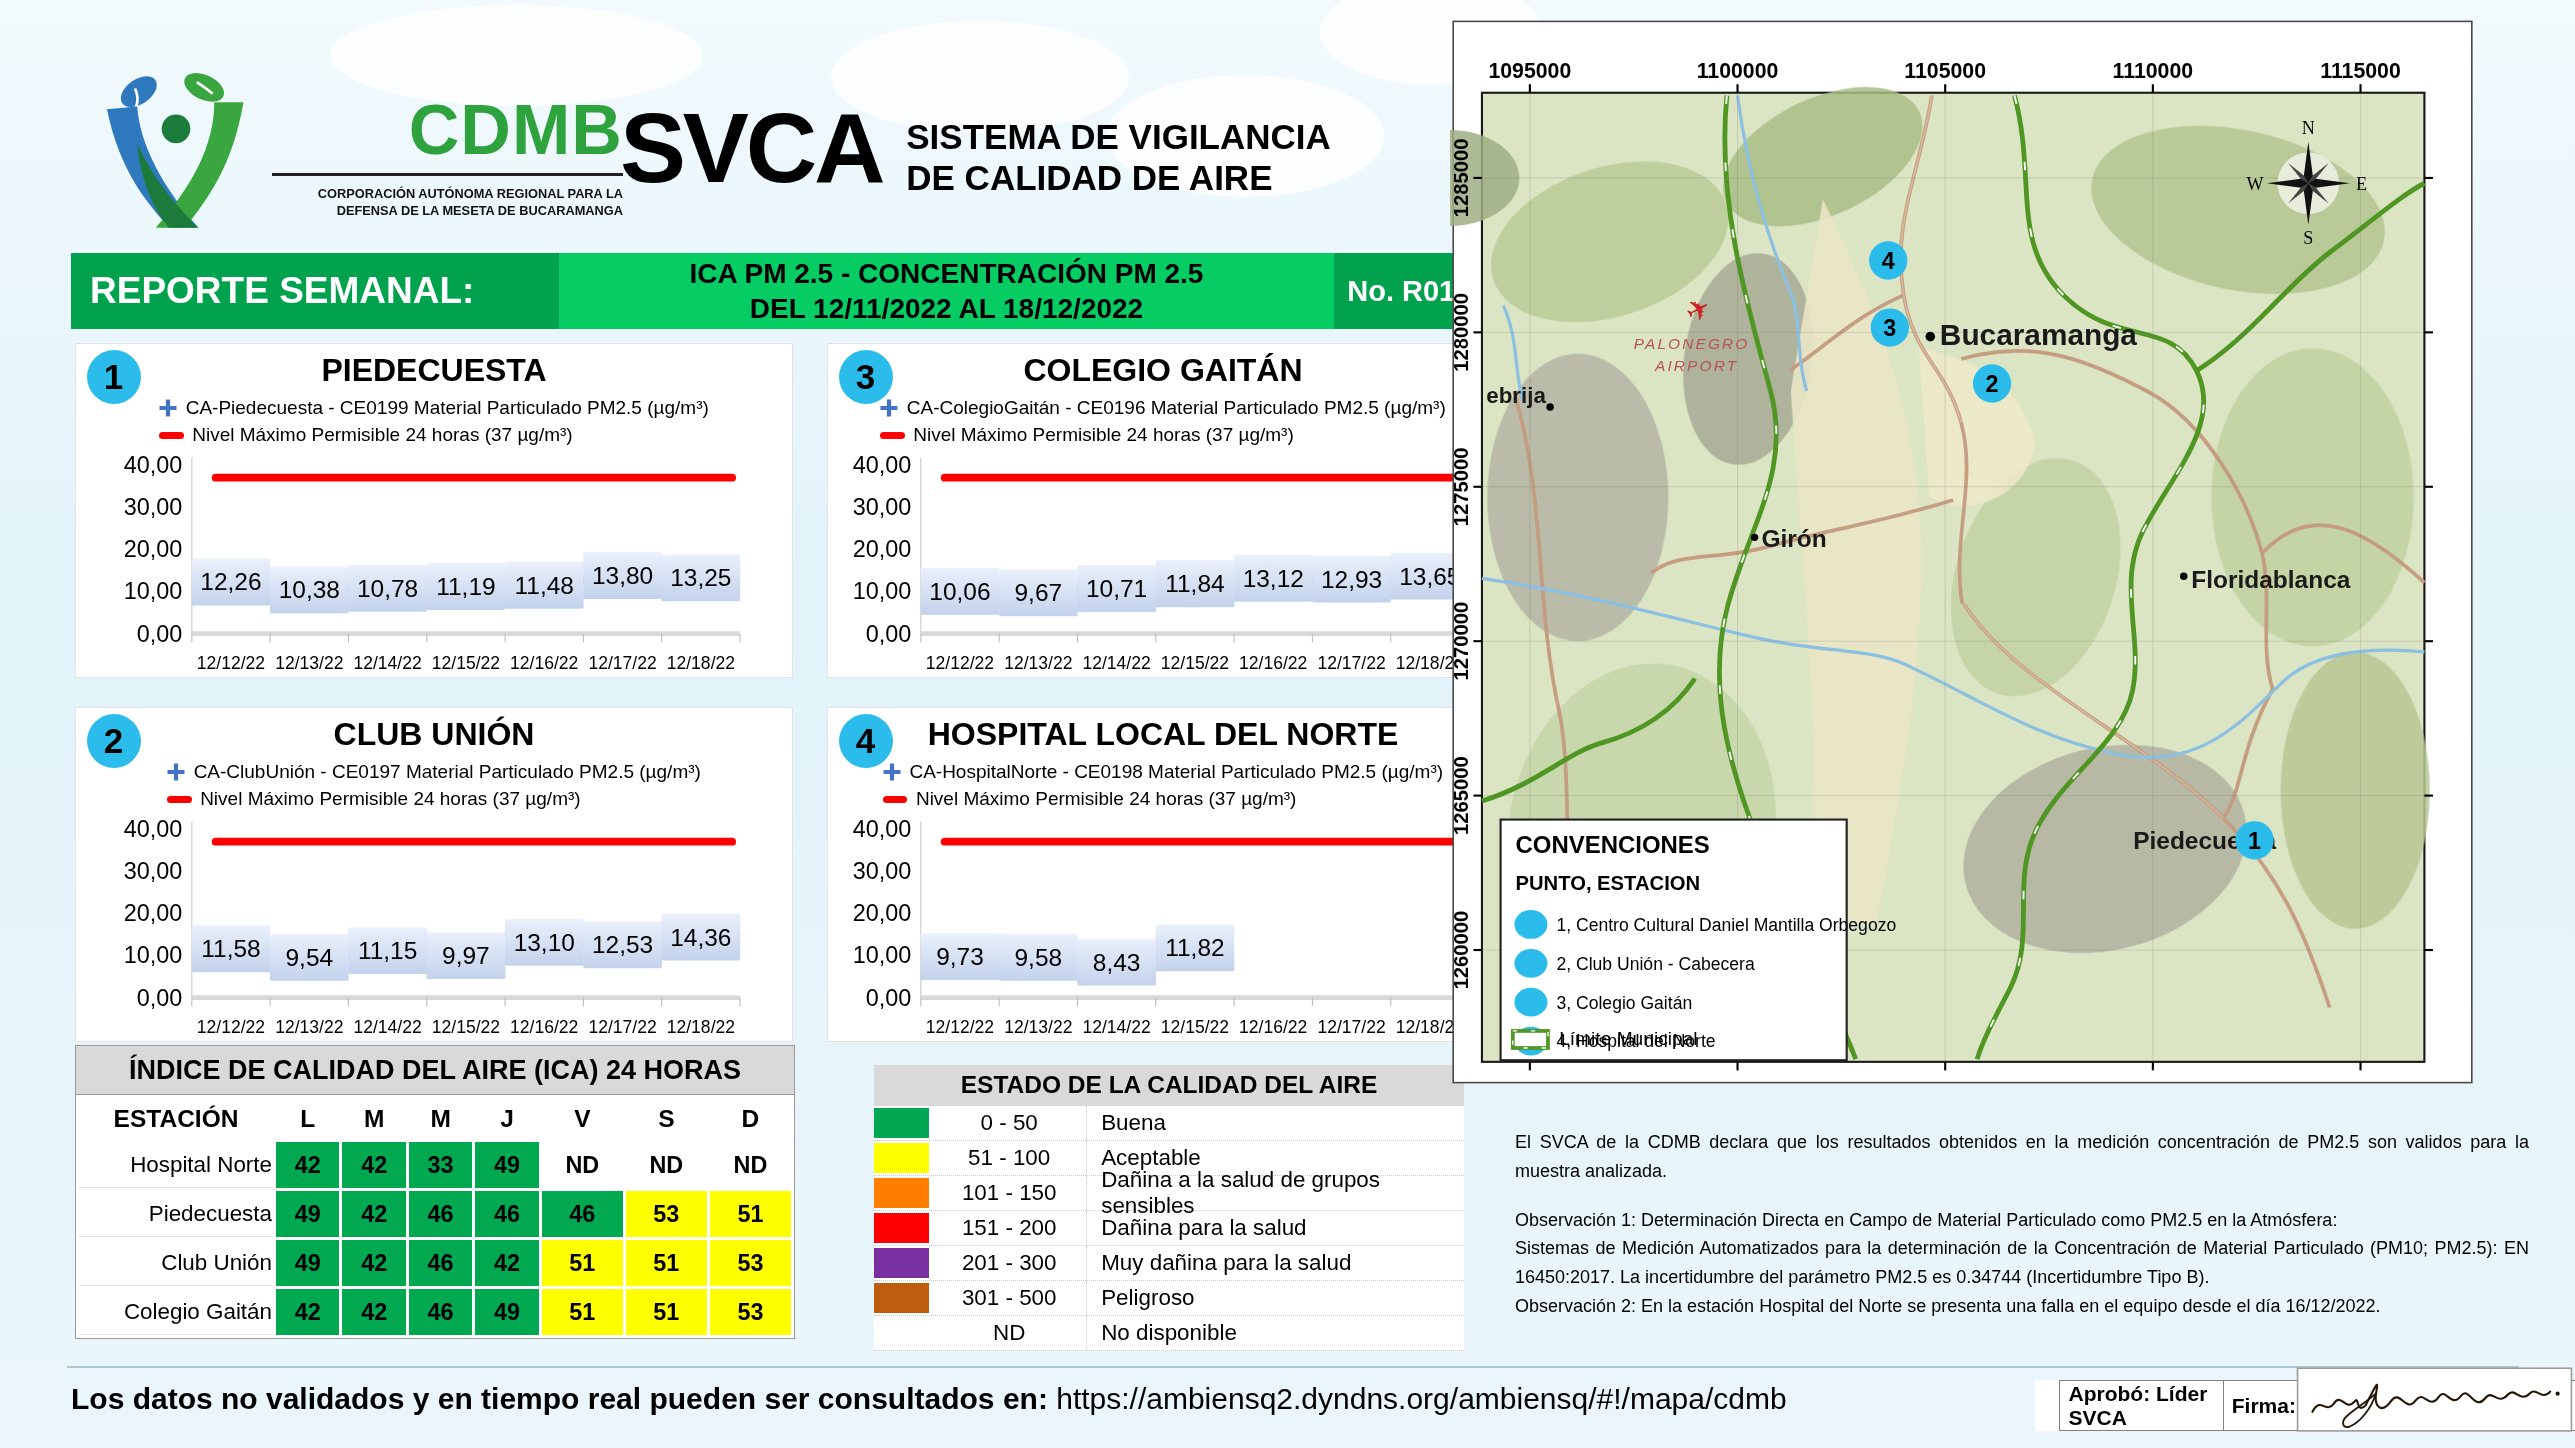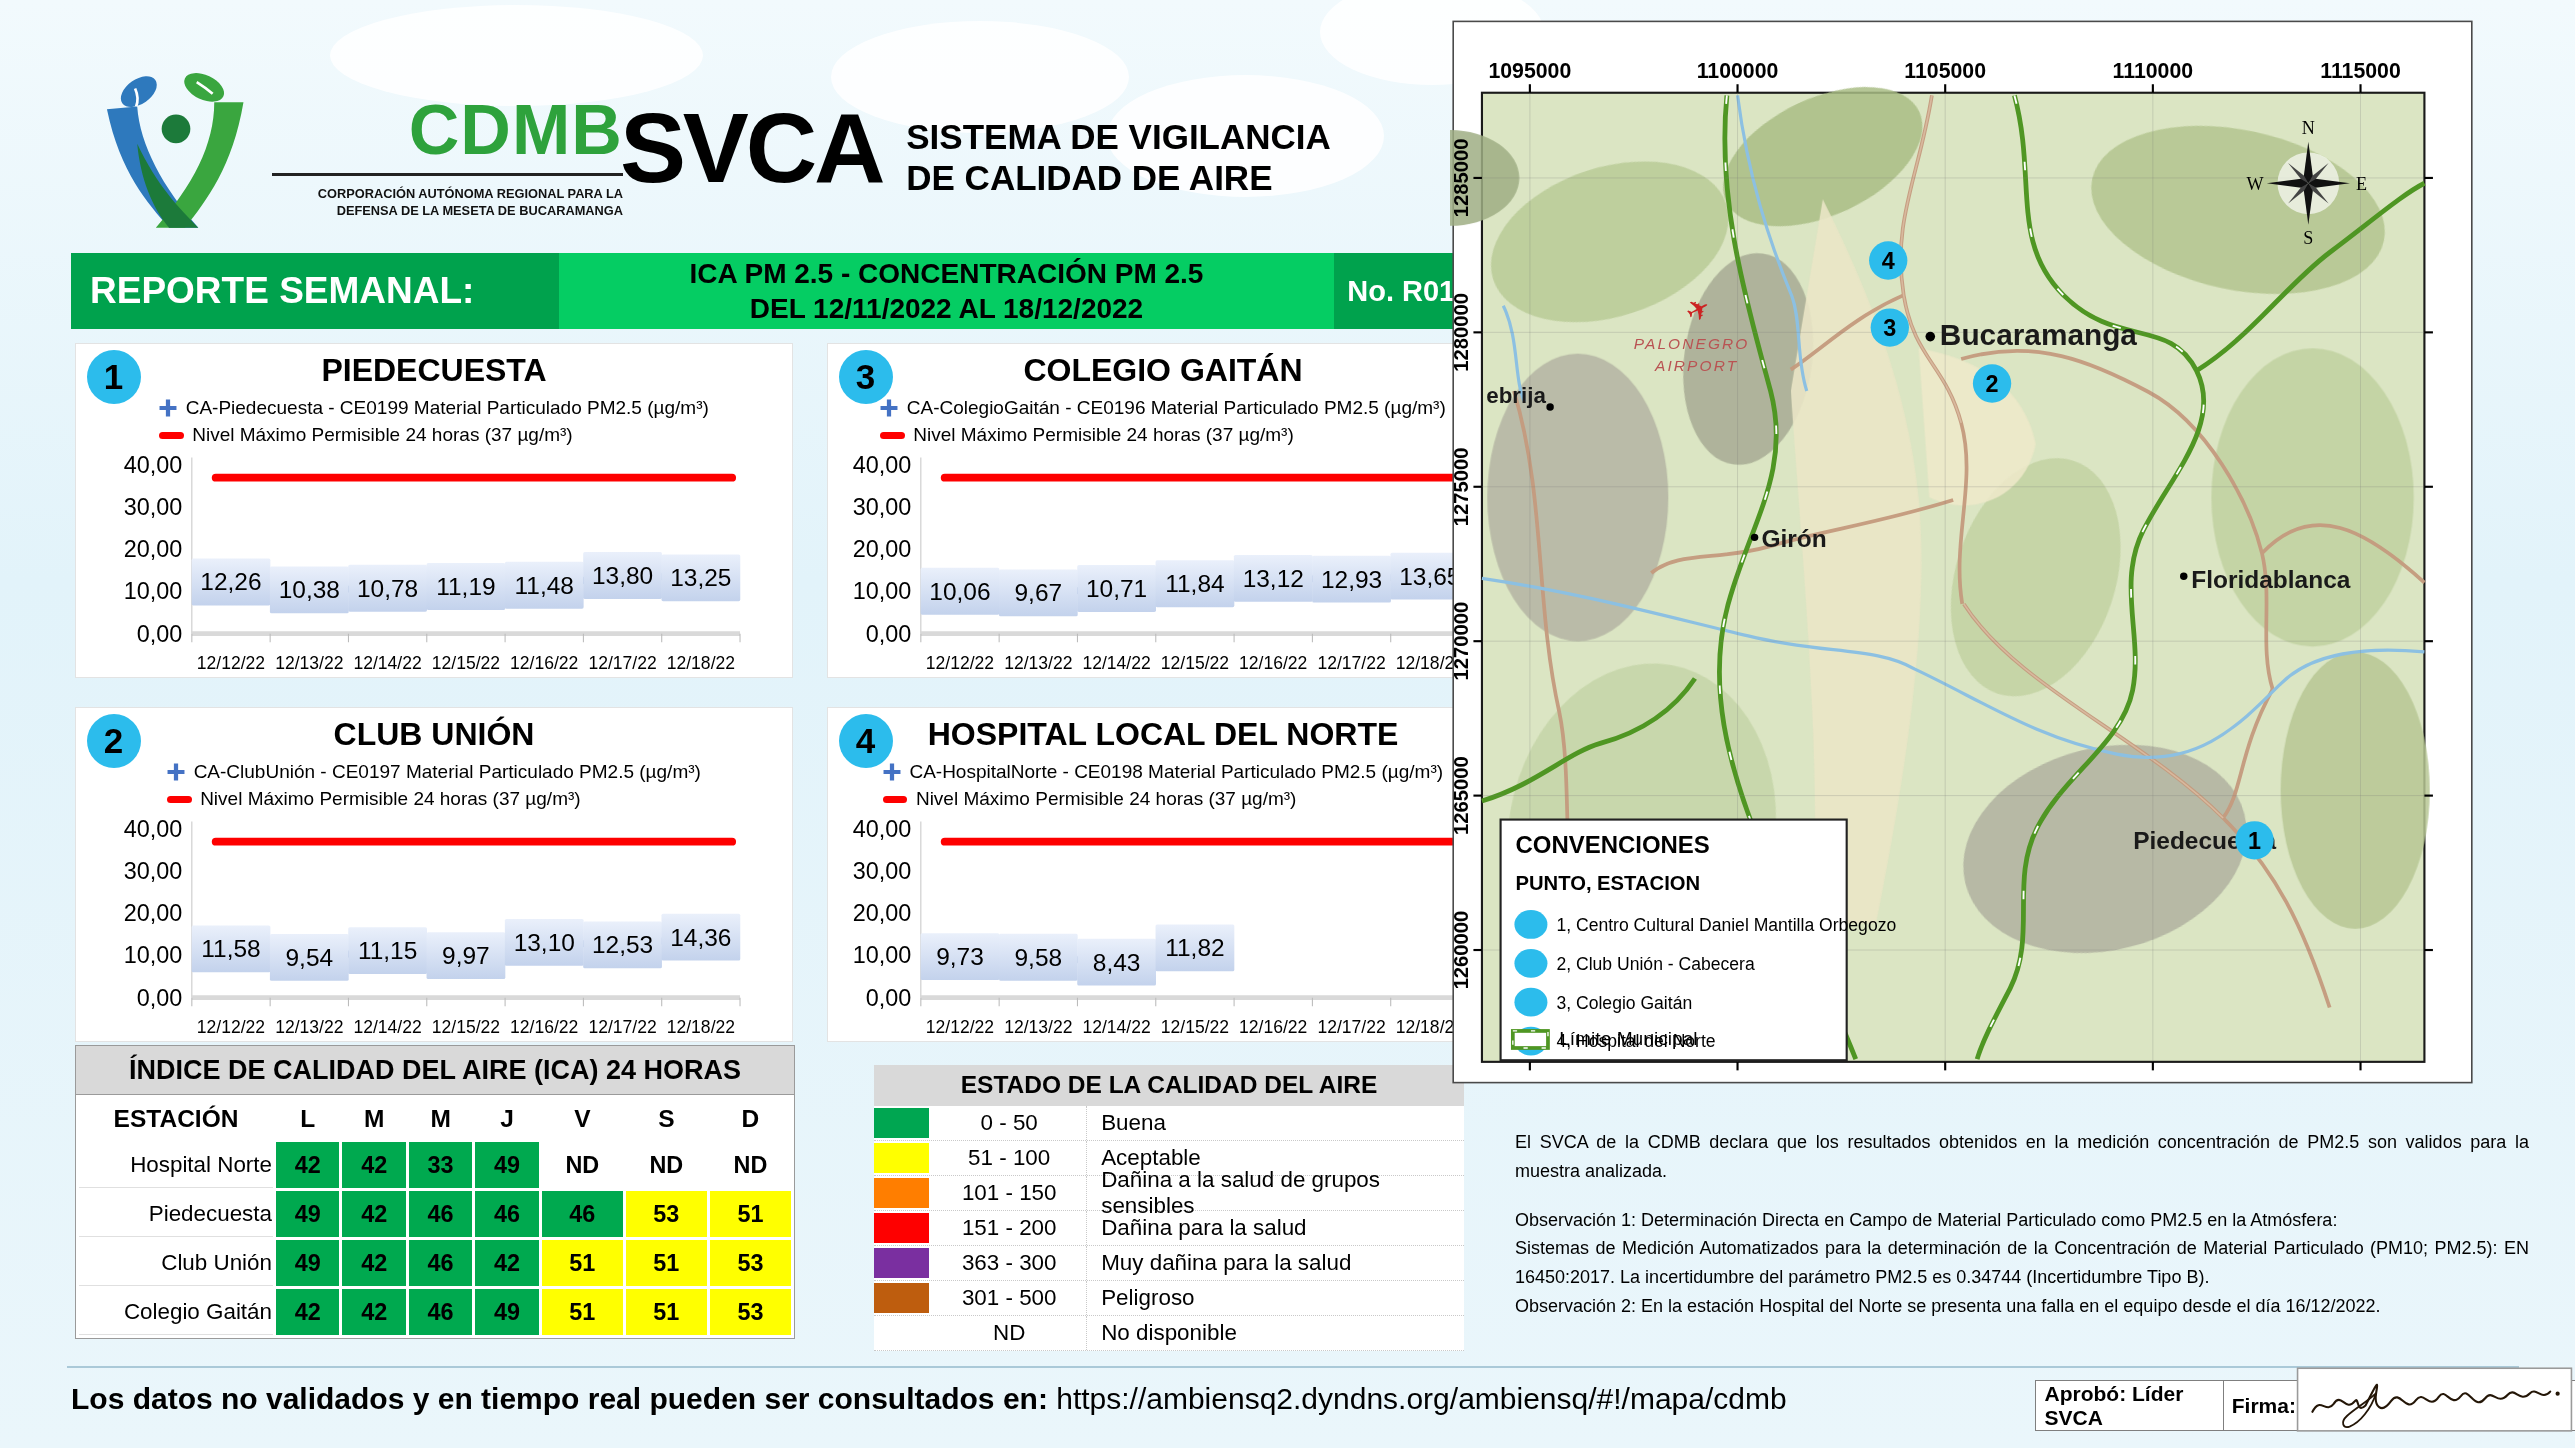--- a/index.html
+++ b/index.html
@@ -51,21 +51,21 @@
   
   #notes{position:absolute;left:1515px;top:1128px;width:1014px;font-size:18px;line-height:1.6;text-align:justify;z-index:2;}
   #notes p{margin:0;}
   #notes .gap{height:20px;}
   
   #divider{position:absolute;left:67px;top:1366px;width:2452px;height:1.6px;background:#aac9d8;z-index:2;}
   #footer-text{position:absolute;left:71px;top:1382px;font-size:30px;z-index:2;}
   #footer-text b{font-weight:bold;}
   #footer-text a{color:#000;text-decoration:none;font-weight:400;}
   #approve{position:absolute;left:2035px;top:1380px;display:flex;z-index:3;background:#fff;}
-  #approve .c1{border:1.6px solid #7f7f7f;font-size:21px;font-weight:bold;display:flex;align-items:center;padding:0 8.5px;height:49px;}
+  #approve .c1{border:1.6px solid #7f7f7f;font-size:21px;font-weight:bold;display:flex;align-items:center;padding:0 8.5px;height:49px;margin-left:24px;}
   #approve .c2{border:1.6px solid #7f7f7f;border-left:none;font-size:21px;font-weight:bold;display:flex;align-items:center;padding:0 2.1px 0 7.5px;height:49px;position:relative;}
   #approve .sig{position:relative;top:-7.5px;}
 </style>
 </head>
 <body>
 
 <svg width="0" height="0" style="position:absolute">
   <defs>
     <linearGradient id="labGrad" x1="0" y1="0" x2="0" y2="1">
       <stop offset="0" stop-color="#eaf0fb"></stop>
@@ -415,21 +415,21 @@
         <div class="rng">101 - 150</div>
         <div class="lbl">Dañina a la salud de grupos sensibles</div>
       </div>
       <div class="row">
         <div class="sw" style="background: rgb(254, 0, 0);"></div>
         <div class="rng">151 - 200</div>
         <div class="lbl">Dañina para la salud</div>
       </div>
       <div class="row">
         <div class="sw" style="background: rgb(122, 47, 160);"></div>
-        <div class="rng">363 - 300</div>
+        <div class="rng">201 - 300</div>
         <div class="lbl">Muy dañina para la salud</div>
       </div>
       <div class="row">
         <div class="sw" style="background: rgb(190, 93, 14);"></div>
         <div class="rng">301 - 500</div>
         <div class="lbl">Peligroso</div>
       </div>
       <div class="row">
         <div class="sw"></div>
         <div class="rng">ND</div>

